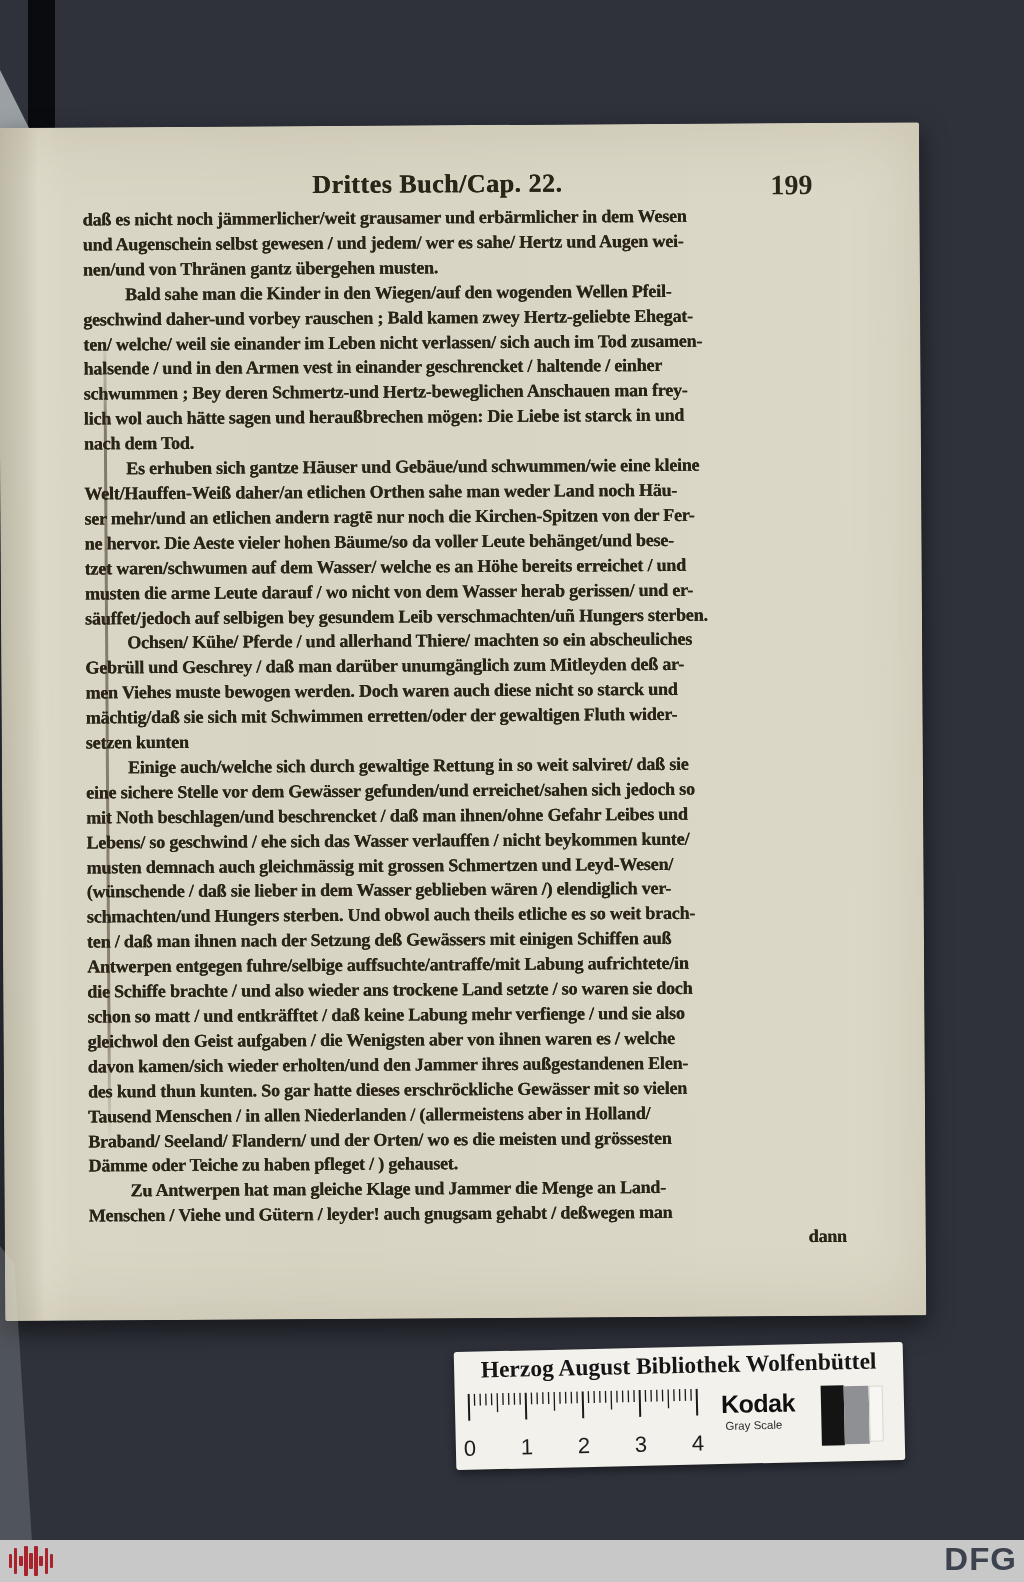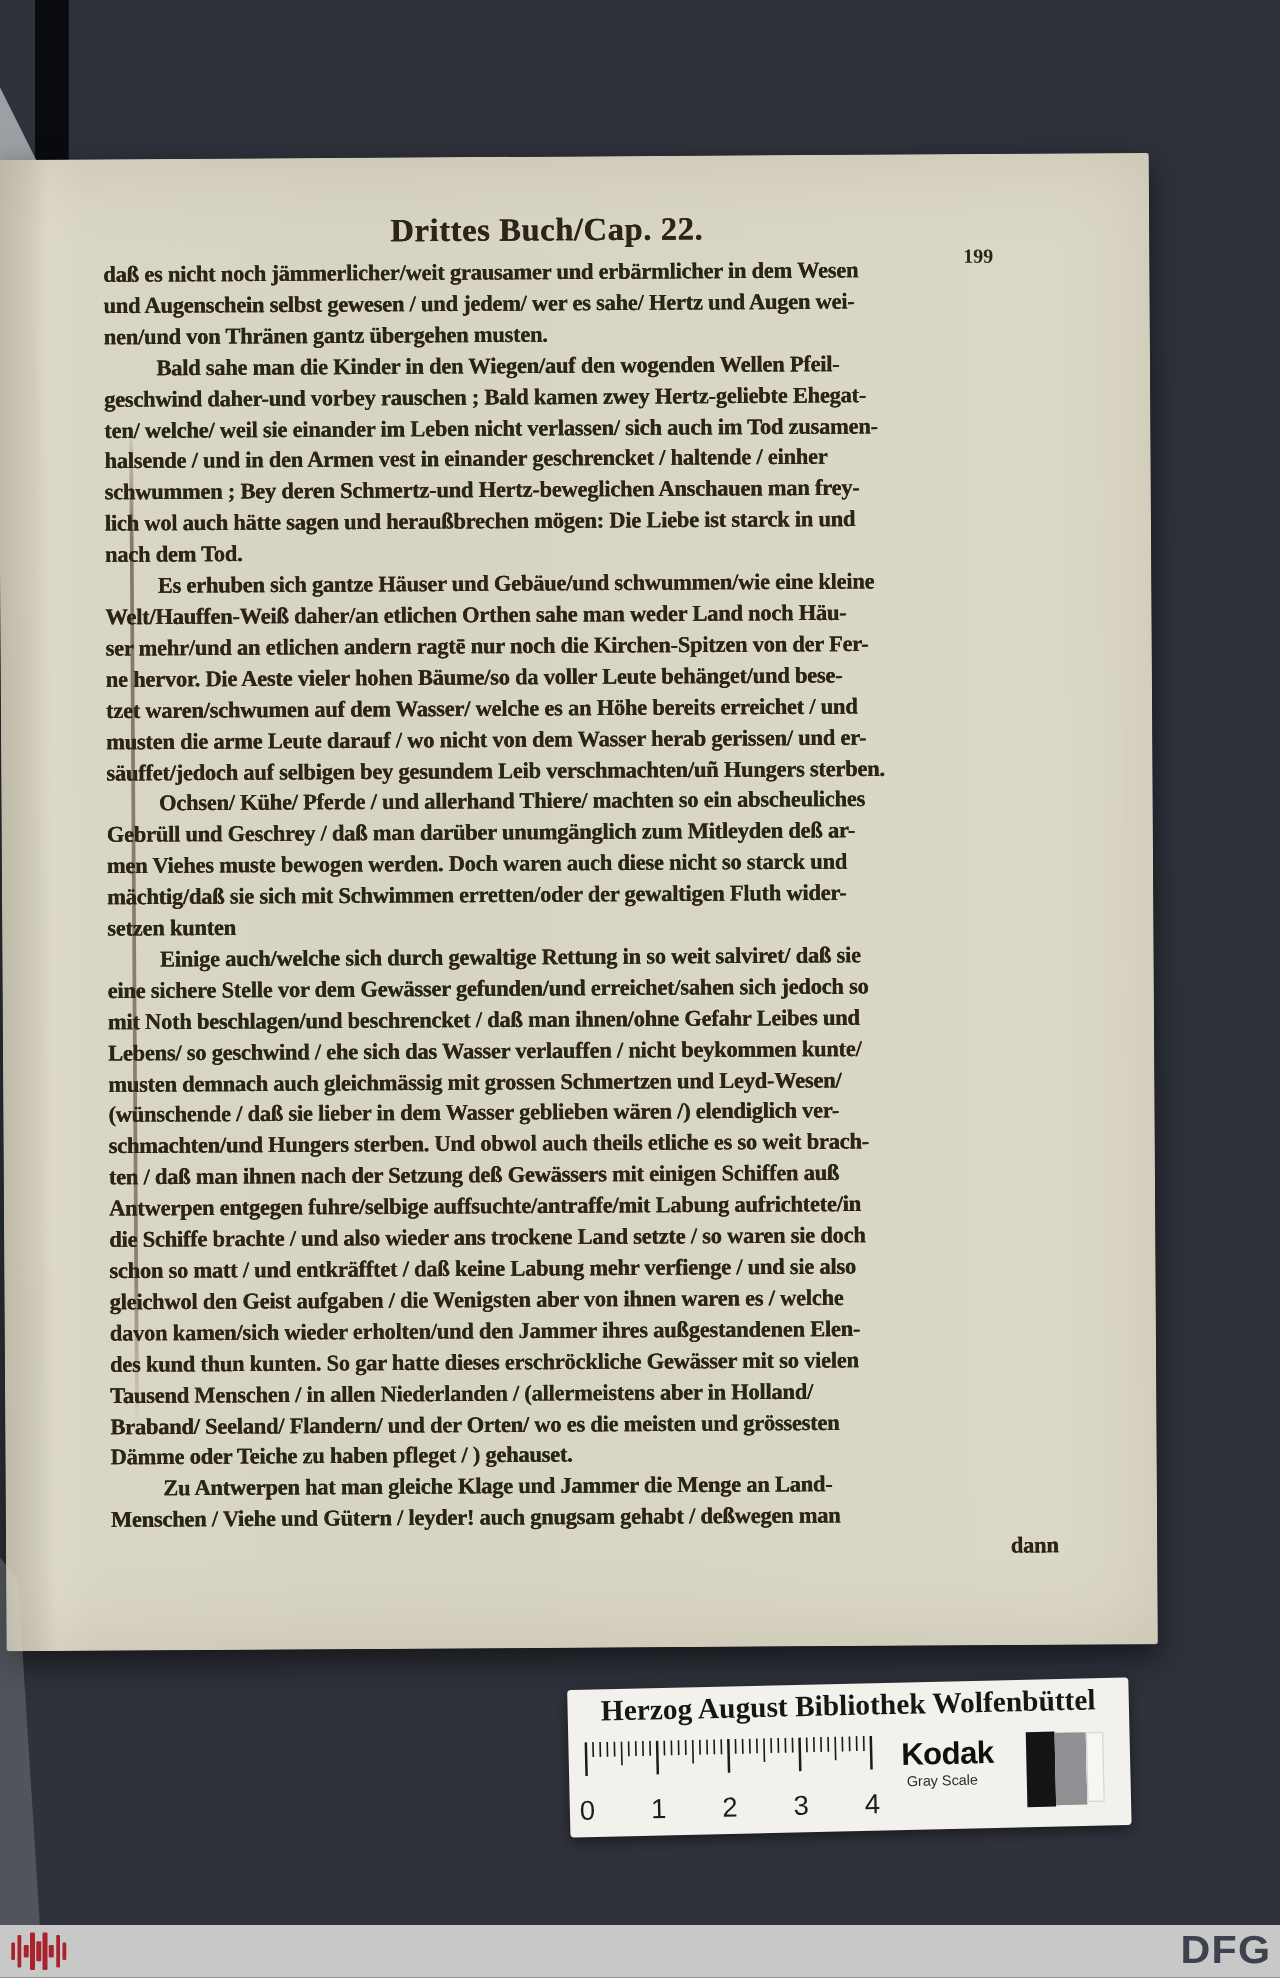--- a/index.html
+++ b/index.html
@@ -25,21 +25,21 @@
     background-color:var(--page-bg);
     background-image:linear-gradient(90deg,#c6c2b1 0,#d3cfbe 26px,#e0dccb 40px,#dad6c5 70px,#d8d4c3 300px,#dcd8c7 100%);
     box-shadow:0 10px 26px rgba(0,0,0,.55), inset 0 0 70px rgba(120,105,80,.18);
     transform:rotate(-.35deg);transform-origin:left top;border-radius:2px;
   }
   .gutter-line{position:absolute;left:104px;top:208px;width:3px;height:806px;
     background:linear-gradient(180deg,rgba(60,45,25,0),rgba(60,45,25,.55) 12%,rgba(60,45,25,.5) 85%,rgba(60,45,25,0));}
   .pg-header{position:absolute;left:84px;top:44px;width:800px;height:34px;color:var(--ink);}
   .pg-title{display:block;text-align:center;font-size:26px;font-weight:bold;letter-spacing:.5px;
     transform:translateX(-45px);text-shadow:.3px 0 0 currentColor;}
-  .pg-num{position:absolute;left:688px;top:2px;font-size:16px;font-weight:bold;margin-top:28px;}
+  .pg-num{position:absolute;left:688px;top:2px;font-size:28px;font-weight:bold;}
   .text-block{position:absolute;left:84px;top:80px;width:806px;color:var(--ink);
     font-size:18px;line-height:24.9px;font-weight:bold;letter-spacing:-.2px;
     text-shadow:.3px 0 0 currentColor;}
   .line{white-space:nowrap;}
   .line.indent{padding-left:42px;}
   .catchword{text-align:right;padding-right:48px;white-space:nowrap;}
   
   .ruler{position:absolute;left:455px;top:1347px;width:449px;height:118px;background:#f3f1ec;
     transform:rotate(-1.3deg);border-radius:3px;box-shadow:0 4px 10px rgba(0,0,0,.45);}
   .ruler-title{position:absolute;top:5px;left:0;width:100%;text-align:center;

